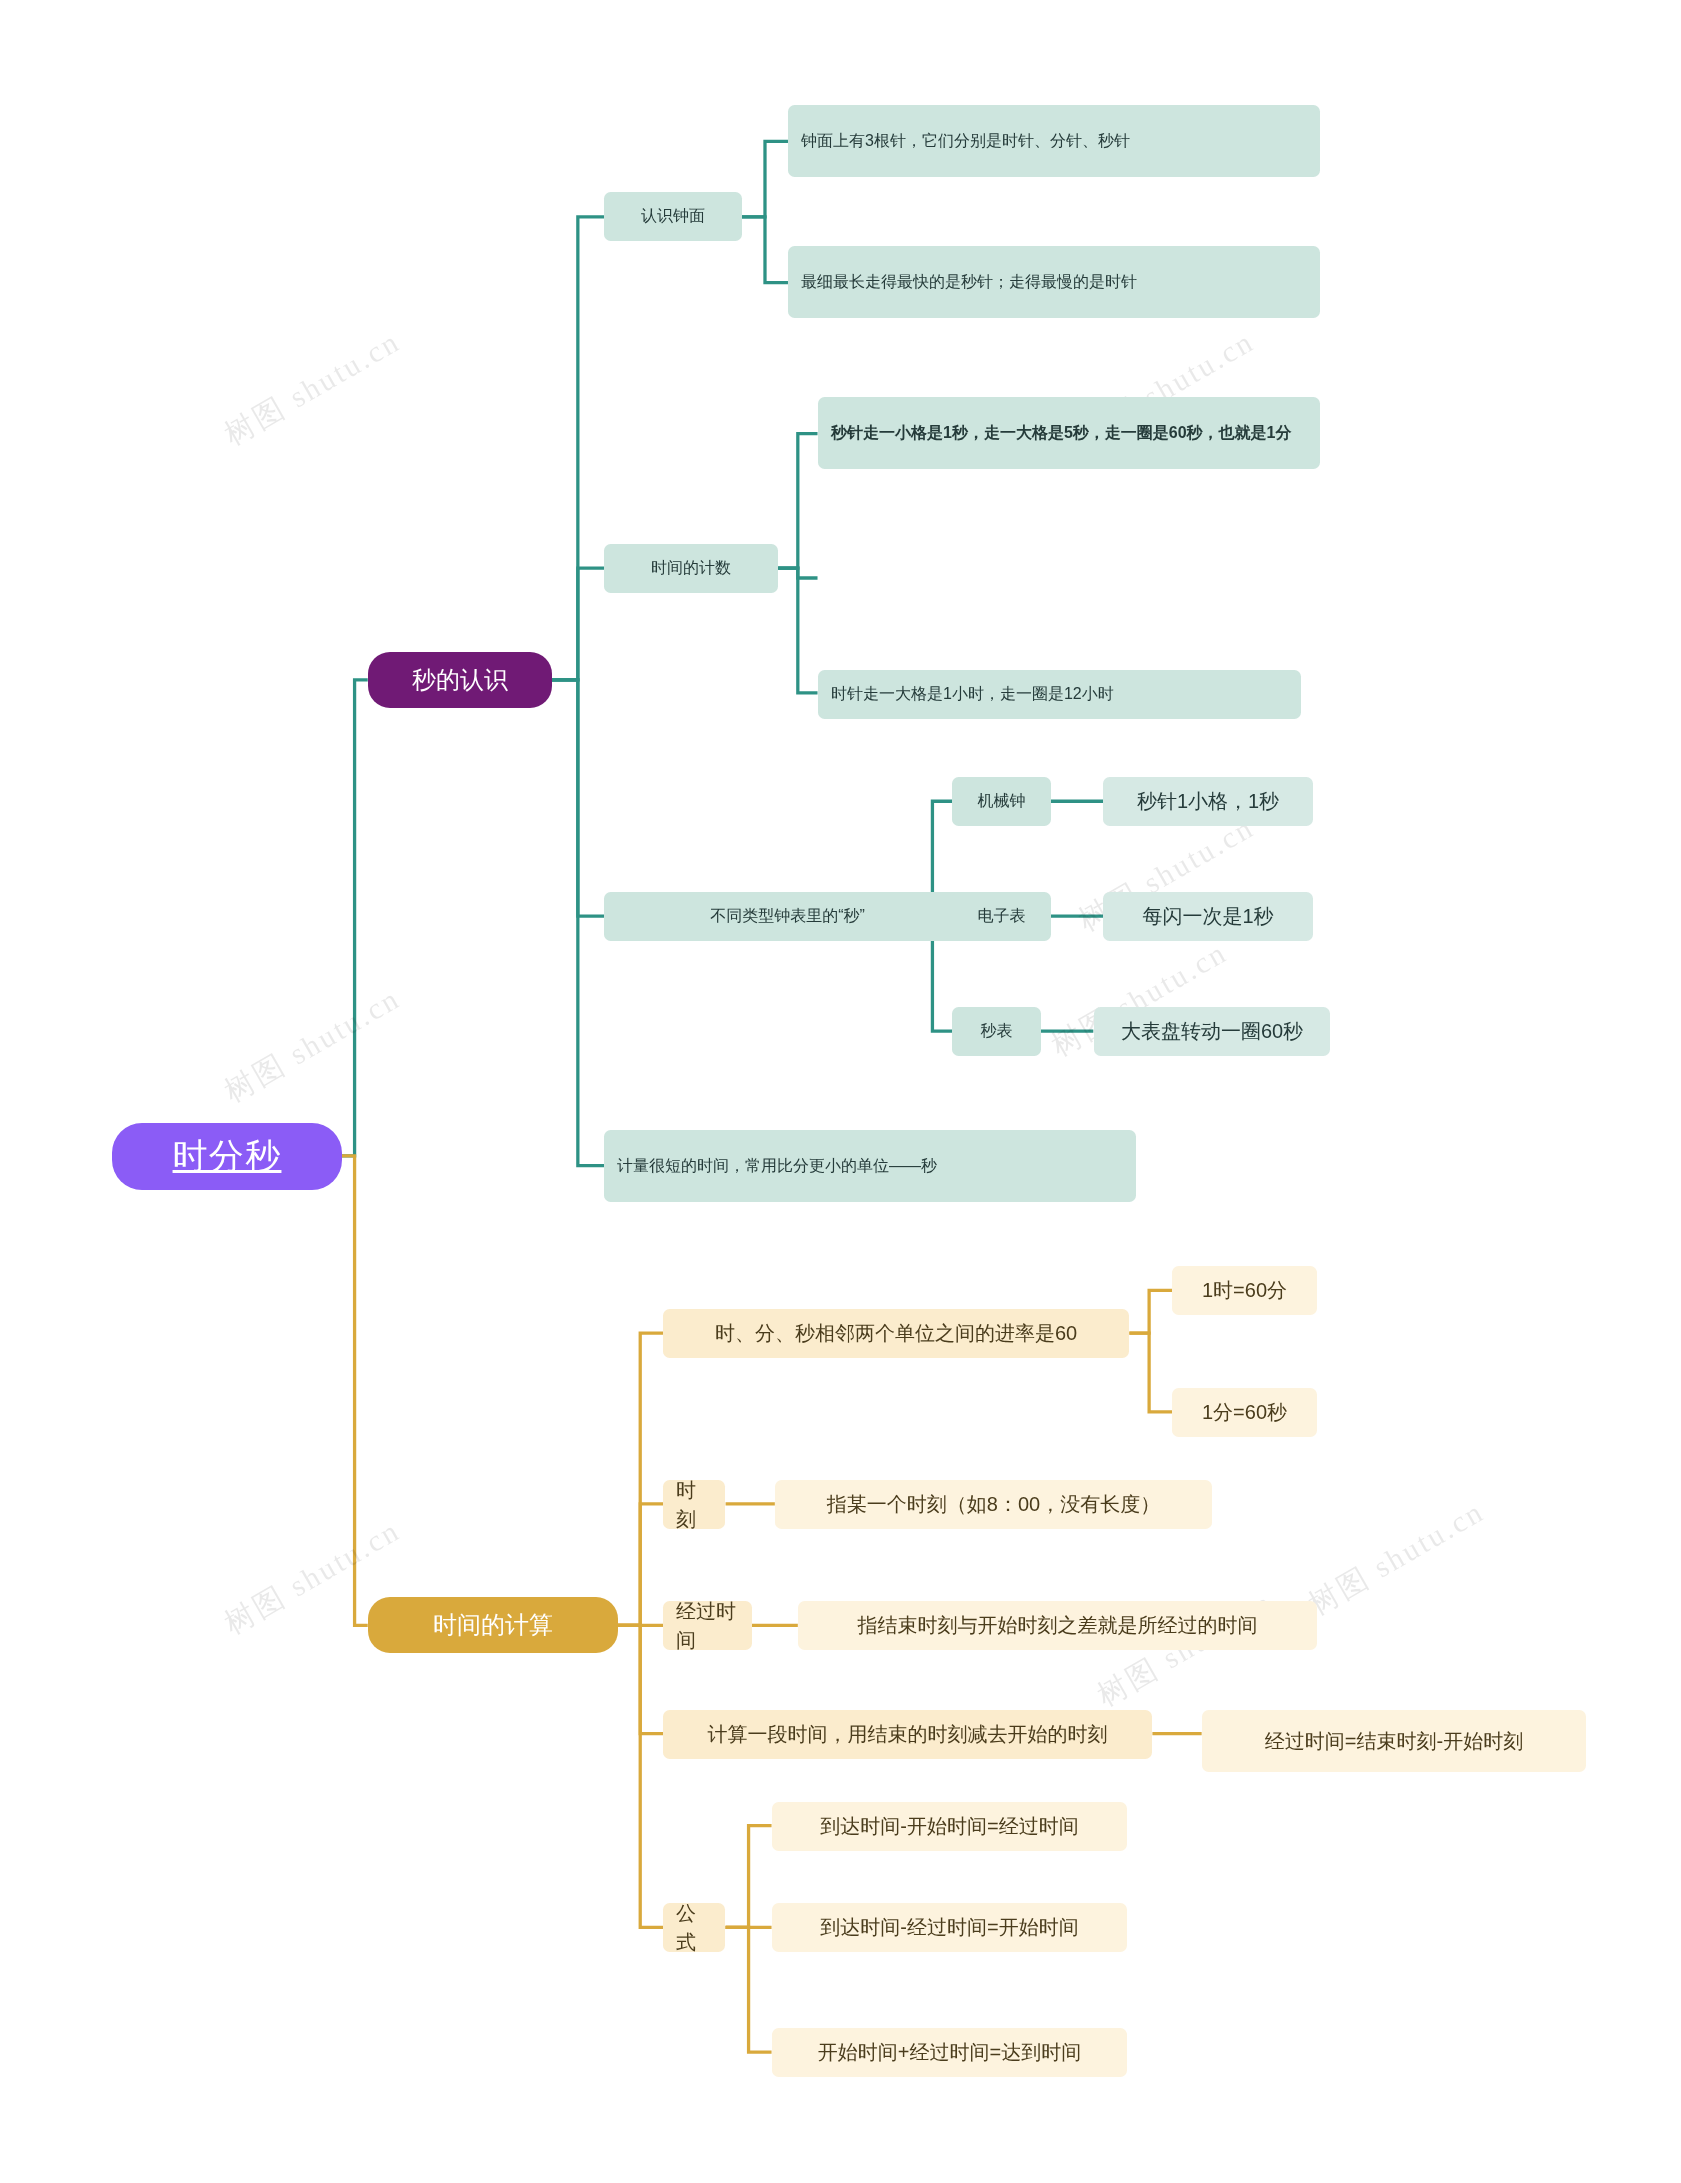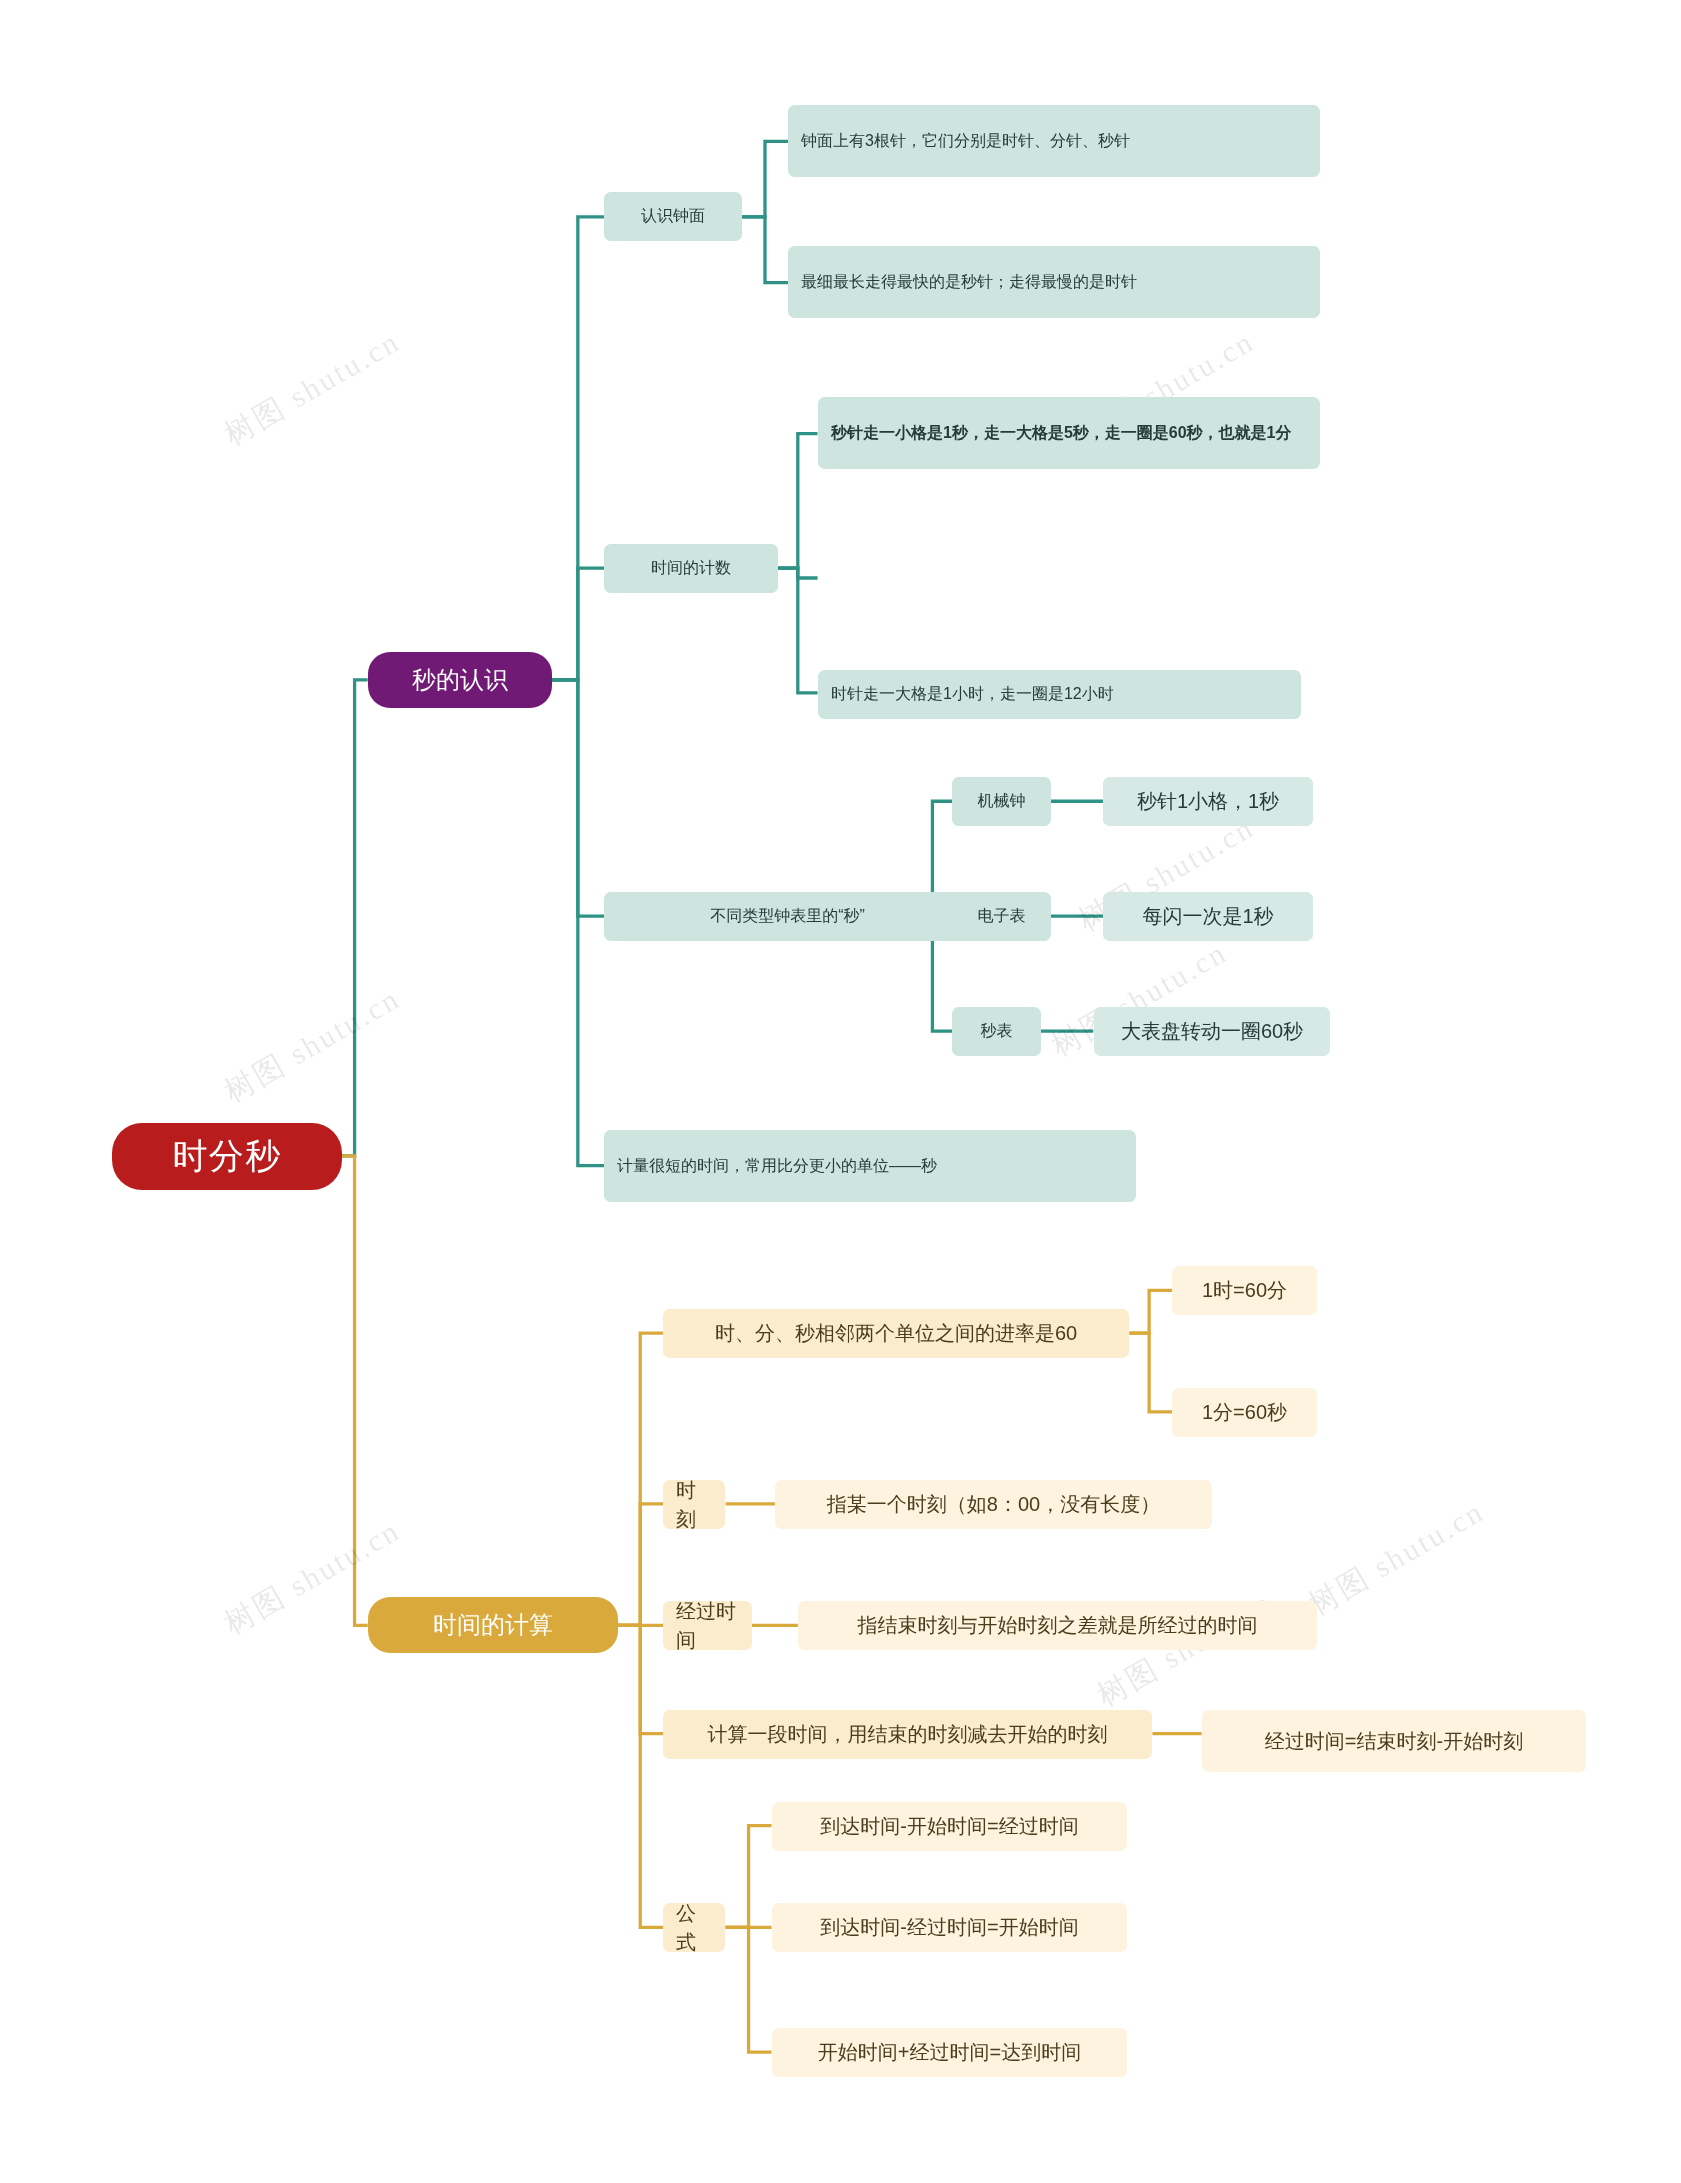--- a/index.html
+++ b/index.html
@@ -30,27 +30,28 @@
   .node {
     position: absolute;
     box-sizing: border-box;
     display: flex;
     align-items: center;
     white-space: pre-wrap;
     word-break: break-all;
   }
   
   .root {
-    background: #b91c1c;
+    background: #8b5cf6;
     color: #ffffff;
     border-radius: 30px;
     font-size: 35px;
     letter-spacing: 1.3px;
     padding: 0 26px;
     justify-content: center;
+    text-decoration: underline;
   }
   
   .branch-teal {
     background: #701a75;
     color: #ffffff;
     border-radius: 22px;
     font-size: 24px;
     padding: 0 22px;
     justify-content: center;
   }

